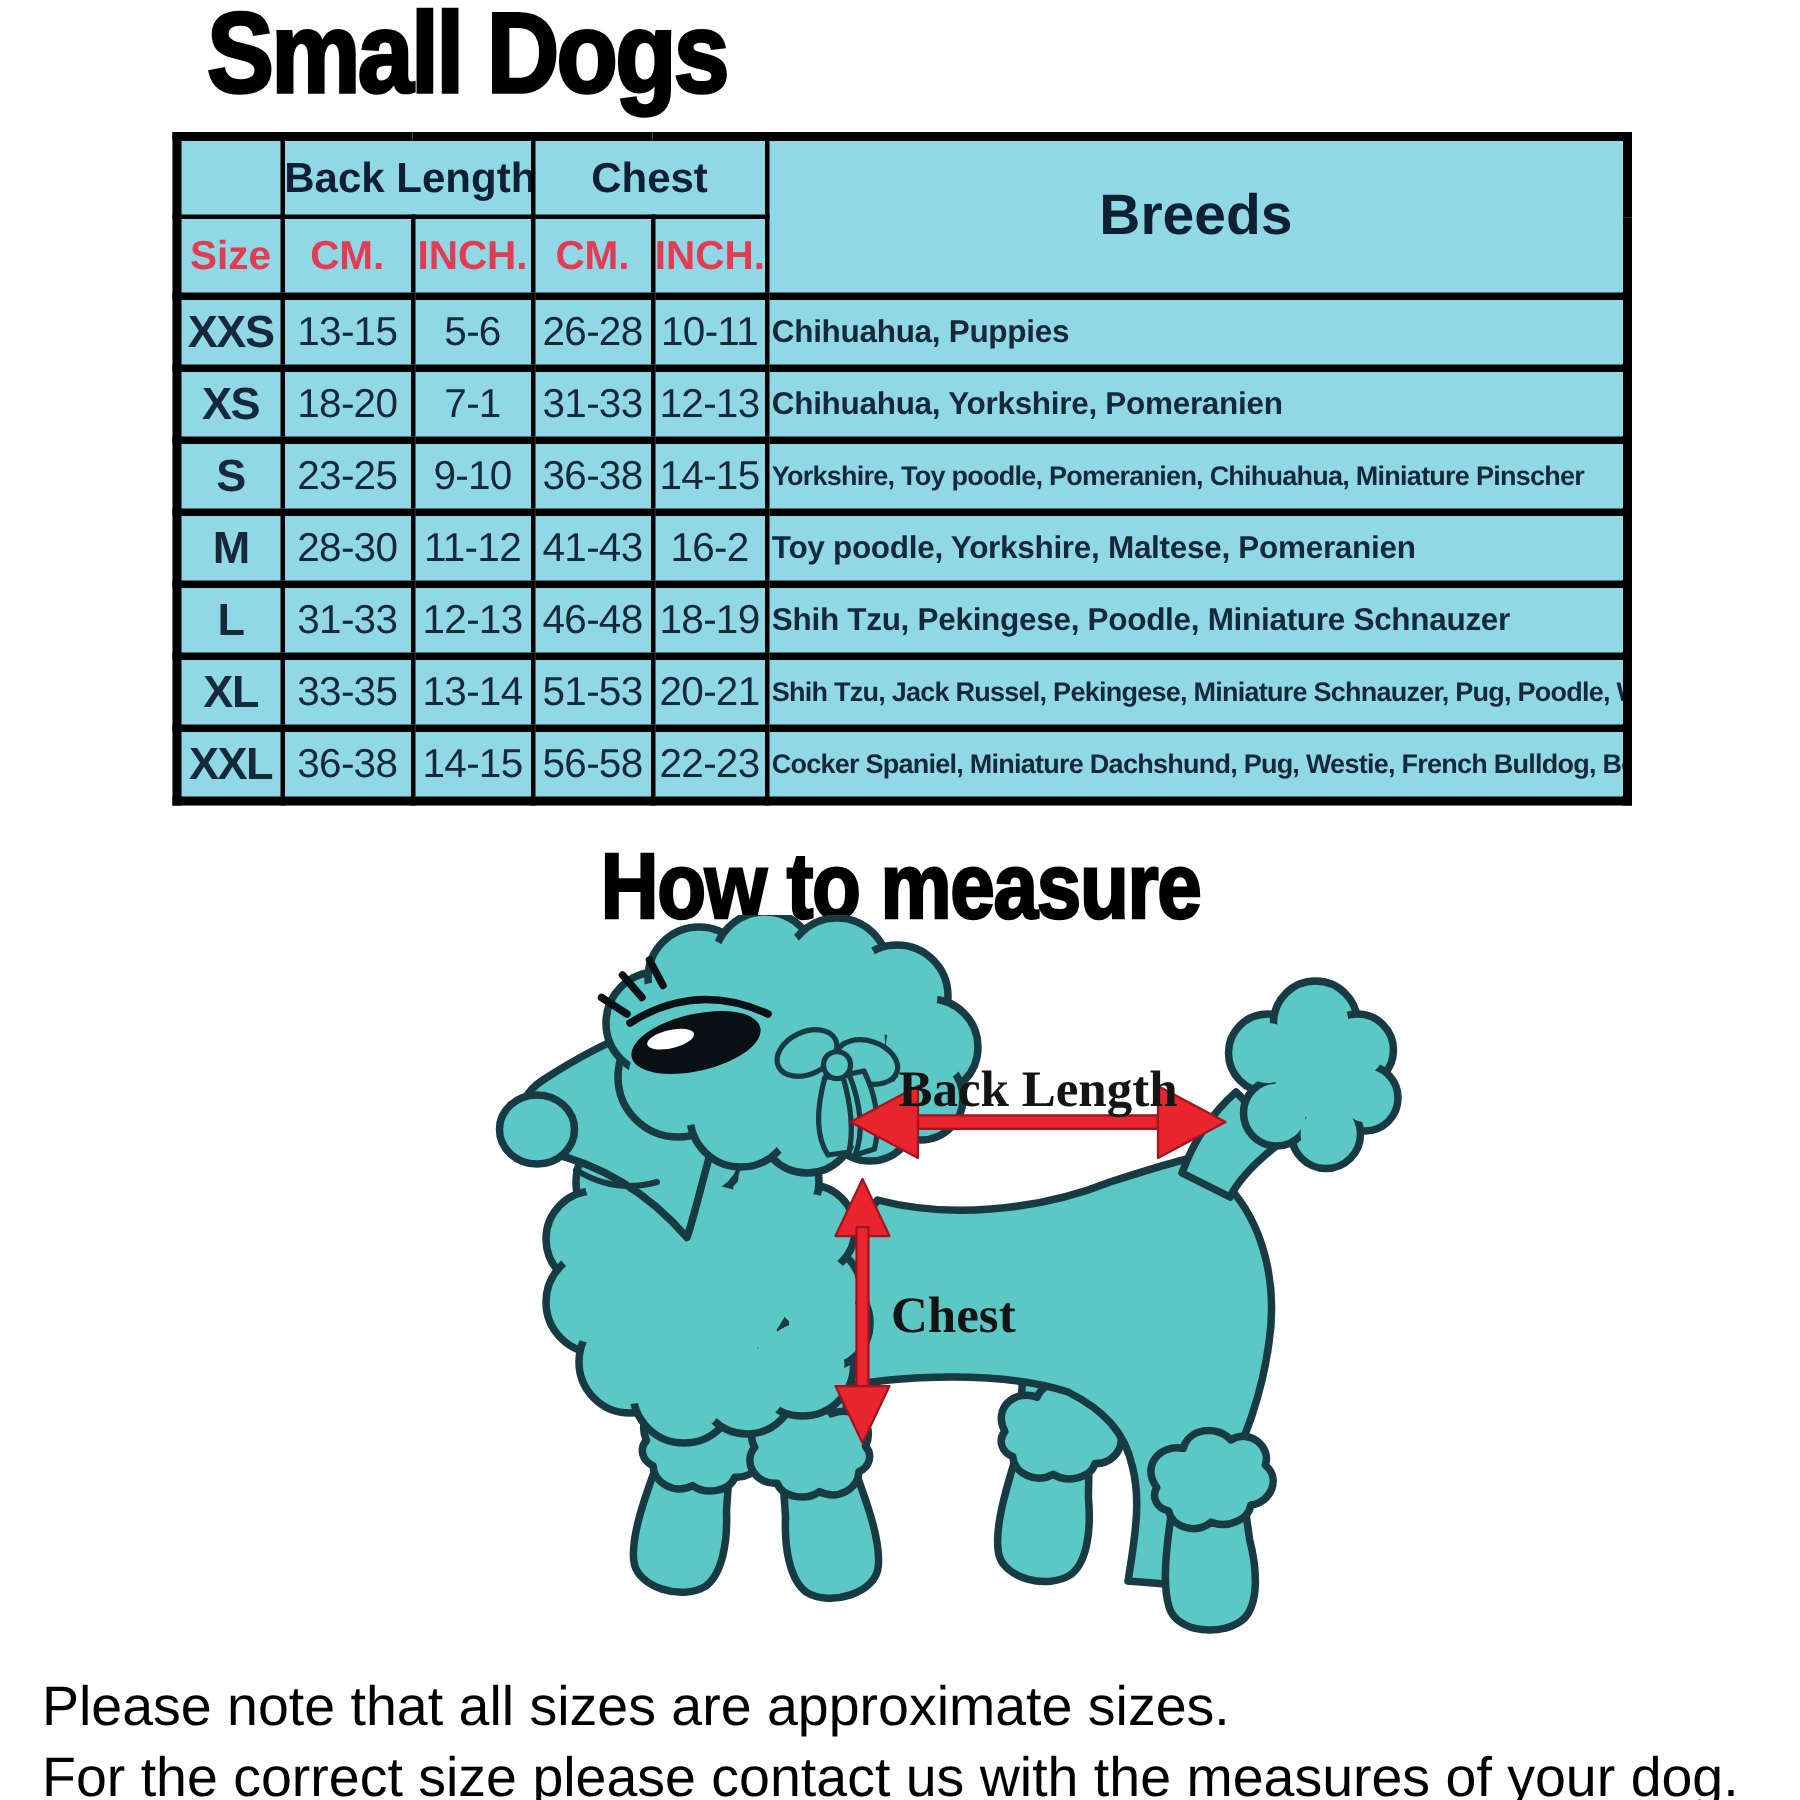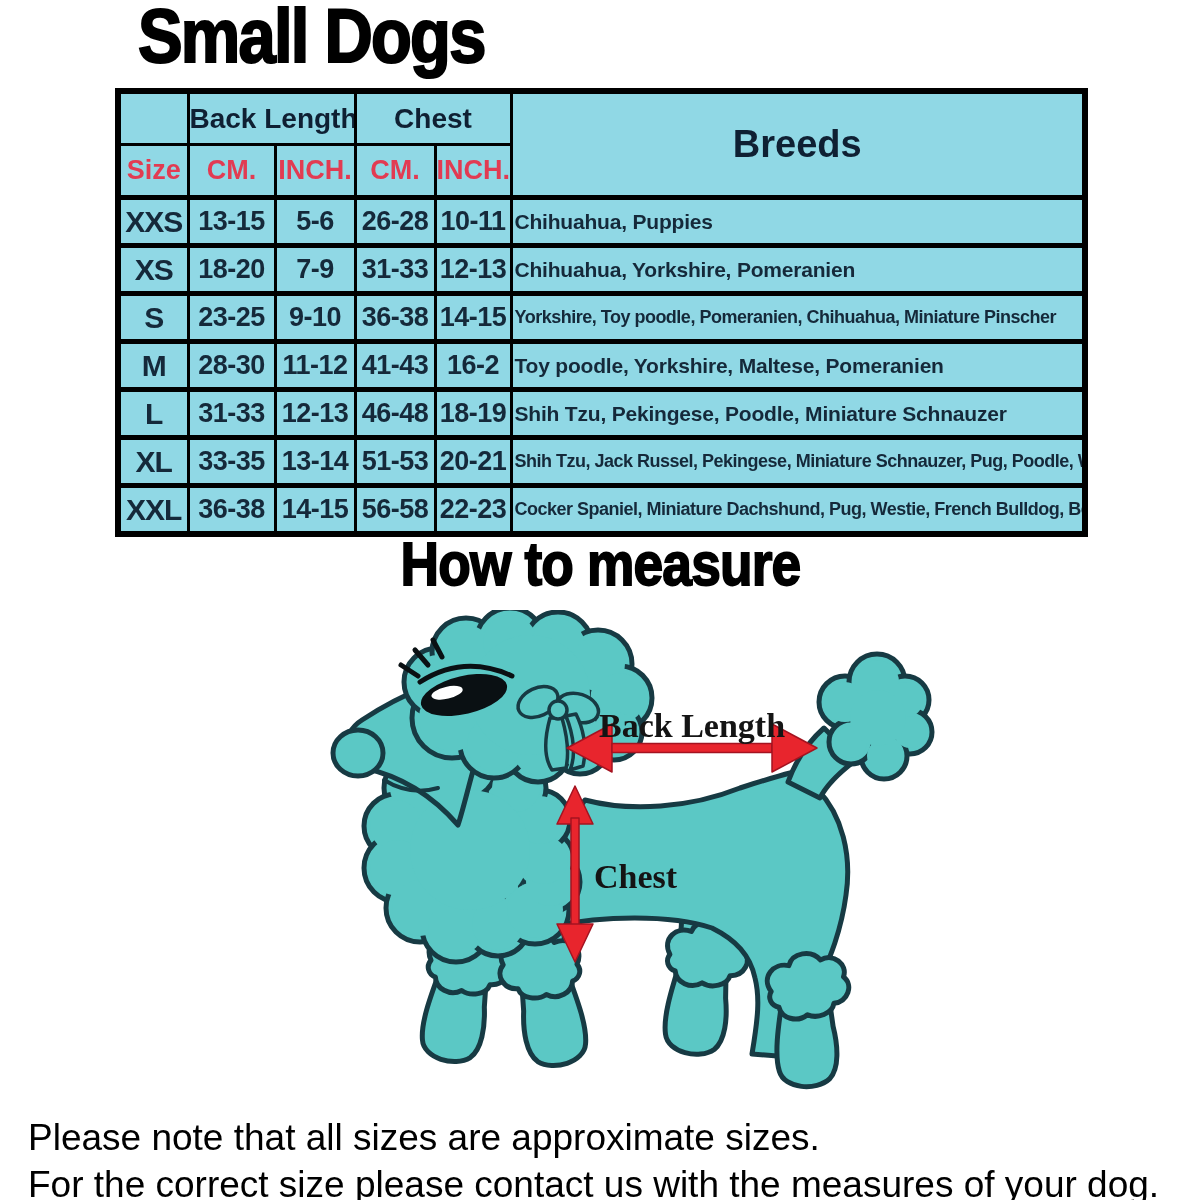--- a/index.html
+++ b/index.html
@@ -8,21 +8,21 @@
     font-family:"Liberation Sans", sans-serif; overflow:hidden;border-radius:19px;
   }
   
   .main-title {
     position:absolute; top:-8px; left:138px; margin:0;
     font-size:76px; font-weight:700; color:#000;
     -webkit-text-stroke:2.2px #000; letter-spacing:-2px; white-space:nowrap;
   }
   .cond  { display:inline-block; transform:scaleX(0.88); transform-origin:left center; }
   .measure-title {
-    position:absolute; top:528px; left:0; width:1200px; text-align:center; margin:0;
+    position:absolute; top:556px; left:0; width:1200px; text-align:center; margin:0;
     font-size:62px; font-weight:700; color:#000;
     -webkit-text-stroke:1.8px #000; letter-spacing:-1px; white-space:nowrap;
   }
   .cond-c{ display:inline-block; transform:scaleX(0.86); transform-origin:center center; }
 
   
   table.size-chart {
     position:absolute; left:115px; top:88px; width:967px;
     border-collapse:collapse; table-layout:fixed;
     background:#90D8E5; border:6px solid #000;
@@ -31,21 +31,21 @@
     border:3px solid #000; color:#15293A; text-align:center; vertical-align:middle;
     white-space:nowrap; overflow:hidden; padding:0;
   }
   .size-chart thead tr.grp-row th { height:49px; }
   .size-chart thead tr.sub-row th { height:49px; }
   .size-chart tbody td { height:43px; border-top-width:5px; }
   th.grp    { font-size:28px; font-weight:700; color:#0F2033; letter-spacing:0; }
   th.breeds-h { font-size:38px; font-weight:700; color:#0F2033; }
   th.red    { font-size:27px; font-weight:700; color:#E23B52; }
   td.col-size { font-size:30px; font-weight:700; letter-spacing:-1px;margin-top:31px; }
-  td.col-num  { font-size:27px; font-weight:700; letter-spacing:-0.5px; }
+  td.col-num  { font-size:27px; font-weight:400; letter-spacing:-0.5px; }
   td.col-breeds {
     font-size:21px; font-weight:700; text-align:left; padding-left:2px; letter-spacing:-0.2px;
   }
   td.col-breeds.small { font-size:18px; letter-spacing:-0.5px; }
 
   
   .dog-wrap { position:absolute; left:300px; top:610px; width:640px; height:490px; }
   .dfill { fill:#5BC8C5; stroke:#173A43; stroke-width:5; stroke-linejoin:round; }
   .cloudS circle { fill:#5BC8C5; stroke:#173A43; stroke-width:5; }
   .cloudF circle { fill:#5BC8C5; stroke:none; }
@@ -98,21 +98,21 @@
           <td class="col-size">XXS</td>
           <td class="col-num">13-15</td>
           <td class="col-num">5-6</td>
           <td class="col-num">26-28</td>
           <td class="col-num">10-11</td>
           <td class="col-breeds">Chihuahua, Puppies</td>
         </tr>
         <tr>
           <td class="col-size">XS</td>
           <td class="col-num">18-20</td>
-          <td class="col-num">7-9</td>
+          <td class="col-num">7-1</td>
           <td class="col-num">31-33</td>
           <td class="col-num">12-13</td>
           <td class="col-breeds">Chihuahua, Yorkshire, Pomeranien</td>
         </tr>
         <tr>
           <td class="col-size">S</td>
           <td class="col-num">23-25</td>
           <td class="col-num">9-10</td>
           <td class="col-num">36-38</td>
           <td class="col-num">14-15</td>

